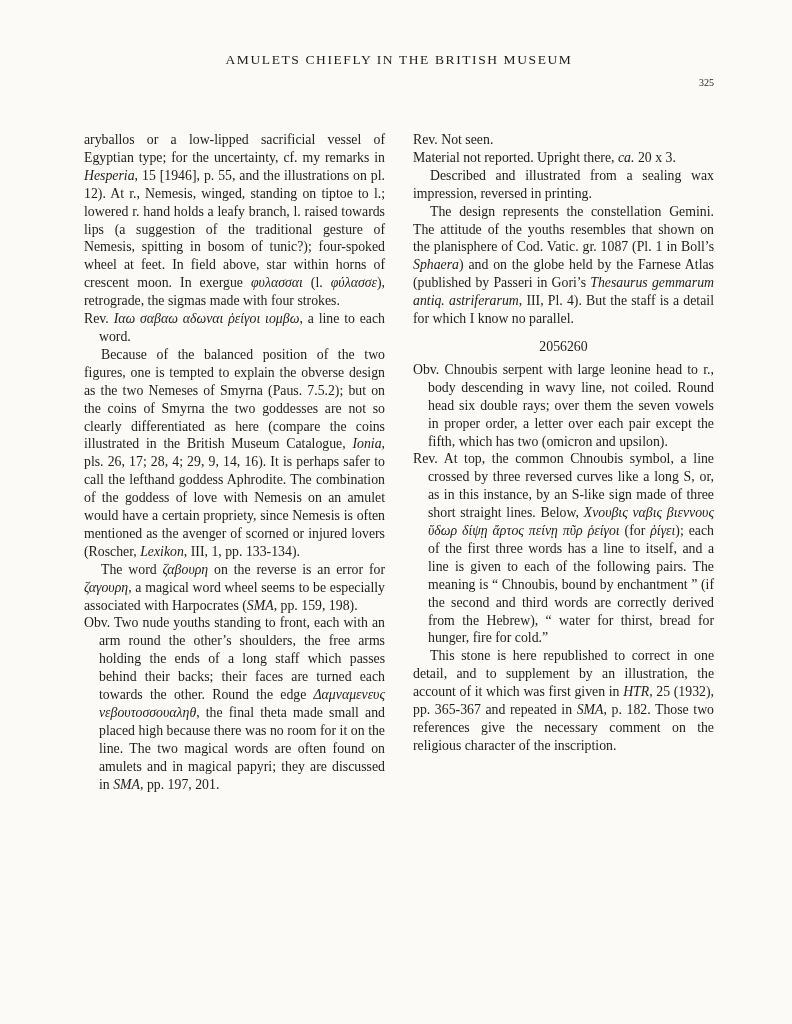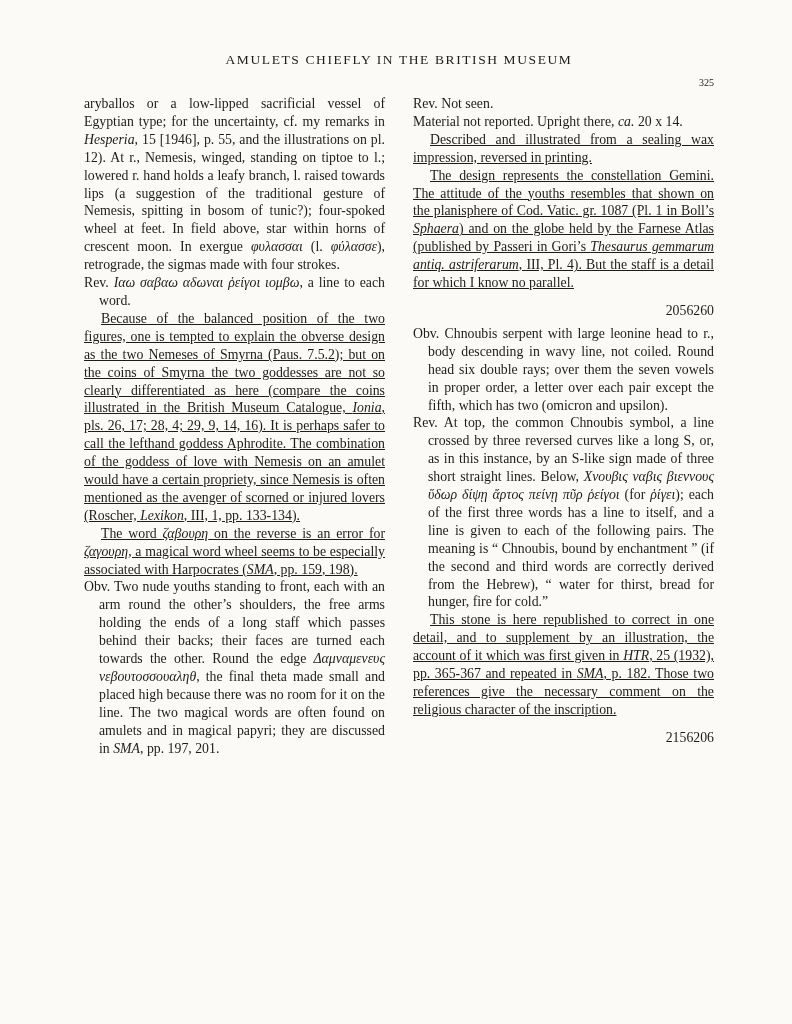--- a/index.html
+++ b/index.html
@@ -27,28 +27,29 @@
     font-size: 10px;
     margin-top: 25px;
   }
   .columns { display: flex; gap: 28px; }
   .col {
     width: 301px;
     font-size: 13.8px;
     line-height: 17.9px;
     text-align: justify;
     hyphens: none;
+    margin-top: 36px;
   }
   .col p { margin: 0; }
   p.plain { }
   p.hang { padding-left: 15px; text-indent: -15px; }
-  p.indent { text-indent: 17px; text-decoration: underline; }
+  p.indent { text-indent: 17px; }
   .entry-header {
     display: flex;
-    justify-content: flex-end;
+    justify-content: center;
     margin: 10px 0 5px 0;
   }
   i { font-style: italic; }
 </style>
 </head>
 <body>
 
 <div class="page">
   <div class="running-head">
     <span>AMULETS CHIEFLY IN THE BRITISH MUSEUM</span>
@@ -57,29 +58,25 @@
   <div class="columns">
     <div class="col" id="col-left">
         <p class="plain"><span>aryballos or a low-lipped sacrificial vessel of Egyptian type; for the uncertainty, cf. my remarks in </span><i>Hesperia</i><span>, 15 [1946], p. 55, and the illustrations on pl. 12). At r., Nemesis, winged, standing on tiptoe to l.; lowered r. hand holds a leafy branch, l. raised towards lips (a suggestion of the traditional gesture of Nemesis, spitting in bosom of tunic?); four-spoked wheel at feet. In field above, star within horns of crescent moon. In exergue </span><i>φυλασσαι</i><span> (l. </span><i>φύλασσε</i><span>), retrograde, the sigmas made with four strokes.</span></p>
         <p class="hang"><span>Rev. </span><i>Ιαω σαβαω αδωναι ῥείγοι ιομβω</i><span>, a line to each word.</span></p>
         <p class="indent"><span>Because of the balanced position of the two figures, one is tempted to explain the obverse design as the two Nemeses of Smyrna (Paus. 7.5.2); but on the coins of Smyrna the two goddesses are not so clearly differentiated as here (compare the coins illustrated in the British Museum Catalogue, </span><i>Ionia</i><span>, pls. 26, 17; 28, 4; 29, 9, 14, 16). It is perhaps safer to call the lefthand goddess Aphrodite. The combination of the goddess of love with Nemesis on an amulet would have a certain propriety, since Nemesis is often mentioned as the avenger of scorned or injured lovers (Roscher, </span><i>Lexikon</i><span>, III, 1, pp. 133-134).</span></p>
         <p class="indent"><span>The word </span><i>ζαβουρη</i><span> on the reverse is an error for </span><i>ζαγουρη</i><span>, a magical word wheel seems to be especially associated with Harpocrates (</span><i>SMA</i><span>, pp. 159, 198).</span></p>
         <p class="hang"><span>Obv. Two nude youths standing to front, each with an arm round the other’s shoulders, the free arms holding the ends of a long staff which passes behind their backs; their faces are turned each towards the other. Round the edge </span><i>Δαμναμενευς νεβουτοσσουαληθ</i><span>, the final theta made small and placed high because there was no room for it on the line. The two magical words are often found on amulets and in magical papyri; they are discussed in </span><i>SMA</i><span>, pp. 197, 201.</span></p>
       </div>
     <div class="col" id="col-right">
         <p class="hang"><span>Rev. Not seen.</span></p>
-        <p class="hang"><span>Material not reported. Upright there, </span><i>ca.</i><span> 20 x 14.</span></p>
+        <p class="hang"><span>Material not reported. Upright there, </span><i>ca.</i><span> 20 x 3.</span></p>
         <p class="indent"><span>Described and illustrated from a sealing wax impression, reversed in printing.</span></p>
         <p class="indent"><span>The design represents the constellation Gemini. The attitude of the youths resembles that shown on the planisphere of Cod. Vatic. gr. 1087 (Pl. 1 in Boll’s </span><i>Sphaera</i><span>) and on the globe held by the Farnese Atlas (published by Passeri in Gori’s </span><i>Thesaurus gemmarum antiq. astriferarum</i><span>, III, Pl. 4). But the staff is a detail for which I know no parallel.</span></p>
         <div class="entry-header">
           <span>20</span>
           <span>56260</span>
         </div>
         <p class="hang"><span>Obv. Chnoubis serpent with large leonine head to r., body descending in wavy line, not coiled. Round head six double rays; over them the seven vowels in proper order, a letter over each pair except the fifth, which has two (omicron and upsilon).</span></p>
         <p class="hang"><span>Rev. At top, the common Chnoubis symbol, a line crossed by three reversed curves like a long S, or, as in this instance, by an S-like sign made of three short straight lines. Below, </span><i>Χνουβις ναβις βιεννους ὕδωρ δίψῃ ἄρτος πείνῃ πῦρ ῥείγοι</i><span> (for </span><i>ῥίγει</i><span>); each of the first three words has a line to itself, and a line is given to each of the following pairs. The meaning is “ Chnoubis, bound by enchantment ” (if the second and third words are correctly derived from the Hebrew), “ water for thirst, bread for hunger, fire for cold.”</span></p>
         <p class="indent"><span>This stone is here republished to correct in one detail, and to supplement by an illustration, the account of it which was first given in </span><i>HTR</i><span>, 25 (1932), pp. 365-367 and repeated in </span><i>SMA</i><span>, p. 182. Those two references give the necessary comment on the religious character of the inscription.</span></p>
-        <div class="entry-header">
-          <span>21</span>
-          <span>56206</span>
-        </div>
       </div>
   </div>
 </div>
 
 </body></html>

